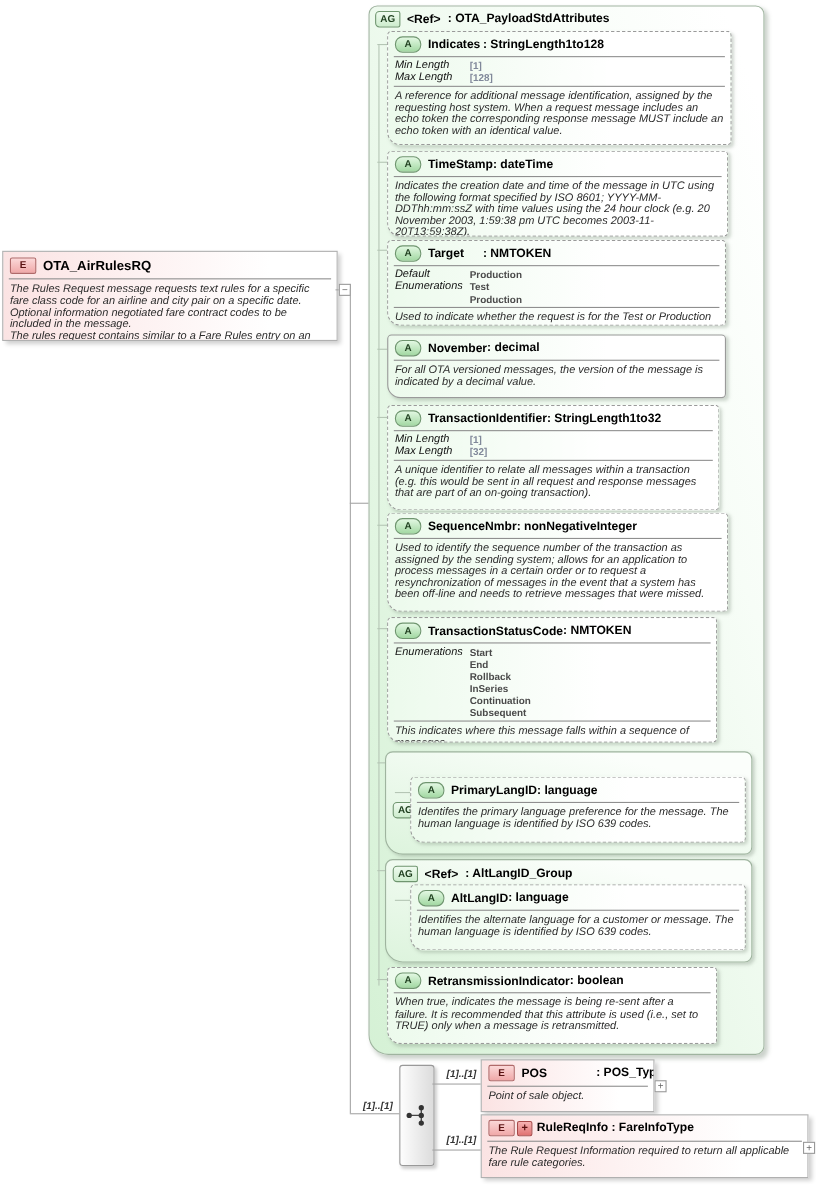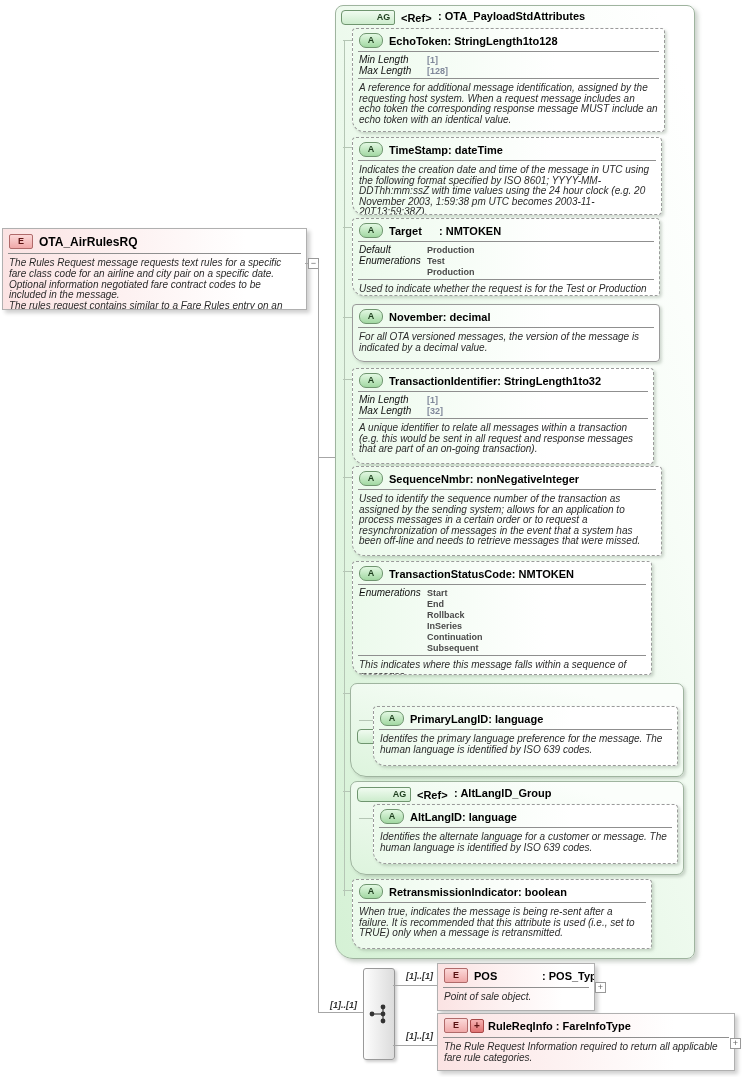--- a/index.html
+++ b/index.html
@@ -9,21 +9,21 @@
   .vline{position:absolute;width:1px;background:#a6a6a6;}
 
   
   .badge-a{display:inline-block;width:22px;height:13px;border:1px solid #6f956f;
     border-radius:7px;background:linear-gradient(180deg,#e2f8e2,#a2d8a2);
     font-size:9px;font-weight:bold;color:#1e3e1e;text-align:center;line-height:13px;
     vertical-align:middle;margin-right:6px;}
   .badge-ag{display:inline-block;width:21px;height:13px;border:1px solid #6f956f;
     border-radius:4px 2px 2px 4px;background:linear-gradient(180deg,#f0fbf0,#cdeccd);
     font-size:9px;font-weight:bold;color:#1e3e1e;text-align:center;line-height:13px;
-    vertical-align:middle;margin-right:6px;padding-left:31px;}
+    vertical-align:middle;margin-right:6px;}
   .badge-e{display:inline-block;width:22px;height:13px;border:1px solid #b06a6a;
     border-radius:2px;background:linear-gradient(180deg,#fbd8d8,#f0a8a8);
     font-size:9px;font-weight:bold;color:#5a1212;text-align:center;line-height:13px;
     vertical-align:middle;margin-right:6px;}
   .badge-plus{display:inline-block;width:12px;height:12px;border:1px solid #a84848;
     border-radius:2px;background:linear-gradient(180deg,#f6b2b2,#e07272);
     font-size:10px;font-weight:bold;color:#5a1010;text-align:center;line-height:11px;
     vertical-align:middle;margin-left:2px;margin-right:4px;}
 
   
@@ -105,21 +105,21 @@
   <div class="hline" style="left:343px;top:227px;width:9px;background:#b5c6b5;"></div>
   <div class="hline" style="left:343px;top:317px;width:9px;background:#b5c6b5;"></div>
   <div class="hline" style="left:343px;top:379px;width:9px;background:#b5c6b5;"></div>
   <div class="hline" style="left:343px;top:477px;width:9px;background:#b5c6b5;"></div>
   <div class="hline" style="left:343px;top:571px;width:9px;background:#b5c6b5;"></div>
   <div class="hline" style="left:343px;top:693px;width:7px;background:#b5c6b5;"></div>
   <div class="hline" style="left:343px;top:791px;width:7px;background:#b5c6b5;"></div>
   <div class="hline" style="left:343px;top:890px;width:9px;background:#b5c6b5;"></div>
 
   <div class="attr-box" style="left:352px;top:28px;width:311px;height:102px;">
-    <div class="attr-title"><span class="badge-a">A</span><span class="attr-name nm">EchoToken</span><span class="nm">:</span>&nbsp;<span class="nm">StringLength1to128</span></div>
+    <div class="attr-title"><span class="badge-a">A</span><span class="attr-name nm">Indicates</span><span class="nm">:</span>&nbsp;<span class="nm">StringLength1to128</span></div>
     <div class="rule"></div>
     <div class="facets">
       <div class="facet-row">
           <span class="facet-label">Min Length</span>
           <span class="facet-value bracket">[1]</span>
         </div>
       <div class="facet-row">
           <span class="facet-label">Max Length</span>
           <span class="facet-value bracket">[128]</span>
         </div>

